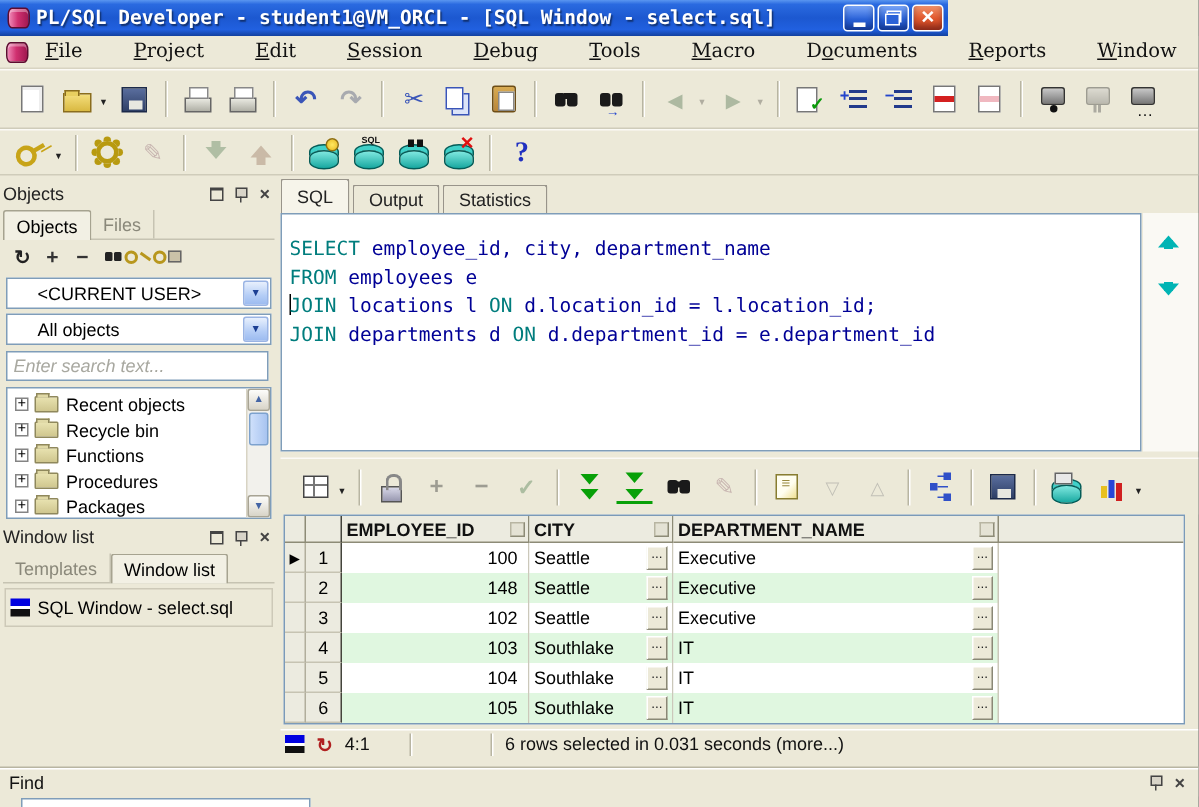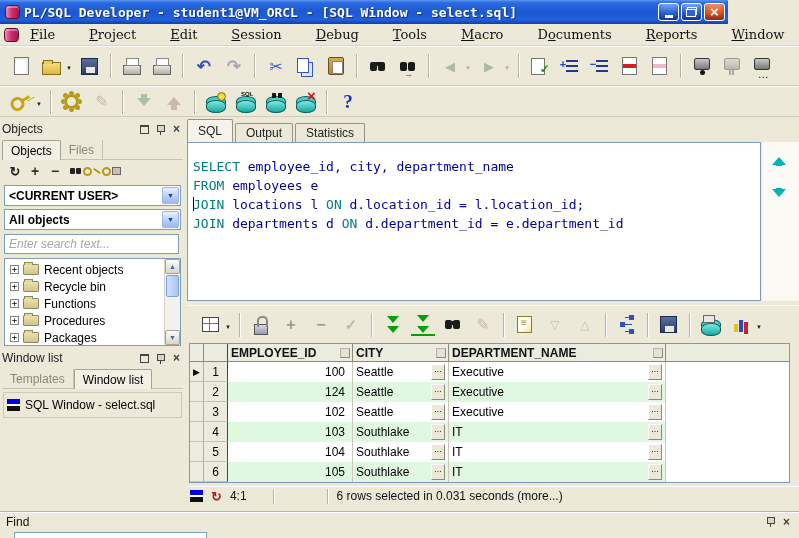--- a/index.html
+++ b/index.html
@@ -1,21 +1,21 @@
 <!DOCTYPE html>
 <html><head>
 <meta charset="utf-8">
 <style>
   html,body{margin:0;padding:0;background:#777;}
   *{box-sizing:border-box;}
   .root{position:relative;width:799px;height:538px;overflow:hidden;background:#ece9d8;
         font-family:"Liberation Sans",sans-serif;font-size:12px;color:#000;}
 
   
-  .titlebar{position:absolute;left:0;top:0;width:728px;height:24px;display:flex;align-items:center;
+  .titlebar{position:absolute;left:0;top:0;width:632px;height:24px;display:flex;align-items:center;
     background:linear-gradient(180deg,#5a96f0 0%,#2a6ae0 12%,#1c58d0 50%,#2160e0 82%,#12409e 100%);padding:0 3px;justify-content:flex-end;}
   .app-icon{width:15px;height:14px;flex:none;margin:0 4px 0 2px;border:1px solid #5c0c30;border-radius:3px/5px;
     background:linear-gradient(90deg,#f08ab8,#d03070 45%,#a01850);box-shadow:inset 0 2px 0 rgba(255,255,255,.35);}
   .title-text{color:#fff;font-family:"DejaVu Sans Mono",monospace;font-weight:bold;font-size:13px;
     white-space:nowrap;text-shadow:1px 1px 1px #10306e;flex:1;overflow:hidden;}
   .wbtn{position:relative;width:21px;height:18px;border:1px solid #fff;border-radius:3px;margin-left:2px;flex:none;
     display:flex;align-items:center;justify-content:center;
     background:linear-gradient(#7aa6f8,#2a62d8 55%,#1b4ec0);box-shadow:inset 0 -3px 4px rgba(0,0,30,.3);}
   .wbtn.min::before{content:"";width:8px;height:3px;background:#fff;margin-top:9px;}
   .wbtn.restore::before{content:"";position:absolute;top:3px;right:4px;width:8px;height:6px;border:1px solid #fff;}
@@ -145,21 +145,21 @@
   .mi-btn{margin-right:2px;}
   .mi{position:relative;width:18px;height:16px;display:inline-flex;align-items:center;justify-content:center;}
   .mi-refresh::before{content:"↻";font-weight:bold;font-size:13px;color:#222;}
   .mi-add::before{content:"+";font-weight:bold;font-size:14px;color:#333;}
   .mi-remove::before{content:"−";font-weight:bold;font-size:14px;color:#333;}
   .mi-find-object::before{content:"";width:5px;height:6px;background:#222;border-radius:1px;box-shadow:6px 0 0 #222;margin-left:-6px;}
   .mi-browser-filters::before,.mi-browser-folders::before{content:"";width:5px;height:5px;border:2px solid #b8971d;border-radius:50%;margin-left:-7px;}
   .mi-browser-filters::after{content:"";width:8px;height:2px;background:#b8971d;transform:rotate(35deg);margin-left:1px;}
   .mi-browser-folders::after{content:"";width:7px;height:6px;background:#cac2a8;border:1px solid #666;margin-left:1px;}
   .combo{display:flex;align-items:center;height:21px;background:#fff;border:1px solid #7f9db9;margin:3px 2px 0;}
-  .combo-text{flex:1;padding-left:4px;font-size:12px;white-space:nowrap;overflow:hidden;font-weight:bold;}
+  .combo-text{flex:1;padding-left:20px;font-size:12px;white-space:nowrap;overflow:hidden;}
   .combo-btn{width:17px;height:17px;margin:1px;border:1px solid #9ab4e4;border-radius:2px;flex:none;
     background:linear-gradient(#e8f0fd,#b4cdf6 60%,#9cbbf0);display:flex;align-items:center;justify-content:center;}
   .combo-btn::before{content:"▼";font-size:7px;color:#1c3f94;}
   .search{display:block;width:175px;height:20px;margin:4px 2px 0;border:1px solid #7f9db9;padding-left:4px;
     font-size:12px;font-family:"Liberation Sans",sans-serif;}
   .search::placeholder{color:#a8a8a0;font-style:italic;}
   .tree{position:relative;height:88px;margin:4px 2px 0;background:#fff;border:1px solid #7f9db9;overflow:hidden;padding-top:2px;}
   .tree-row{height:17px;display:flex;align-items:center;padding-left:5px;white-space:nowrap;}
   .expand{width:9px;height:9px;border:1px solid #848484;background:#fff;font-size:9px;line-height:7px;text-align:center;
     color:#000;margin-right:4px;flex:none;font-family:"DejaVu Sans Mono",monospace;}
@@ -568,21 +568,21 @@
           </div>
           <div class="g-cell data">
             <span>Executive</span>
             <span class="ellipsis-btn"></span>
           </div>
           <div class="g-cell filler"></div>
         </div>
         <div class="g-row alt">
           <div class="g-cell sel"></div>
           <div class="g-cell num">2</div>
-          <div class="g-cell data right">124</div>
+          <div class="g-cell data right">148</div>
           <div class="g-cell data">
             <span>Seattle</span>
             <span class="ellipsis-btn"></span>
           </div>
           <div class="g-cell data">
             <span>Executive</span>
             <span class="ellipsis-btn"></span>
           </div>
           <div class="g-cell filler"></div>
         </div>

